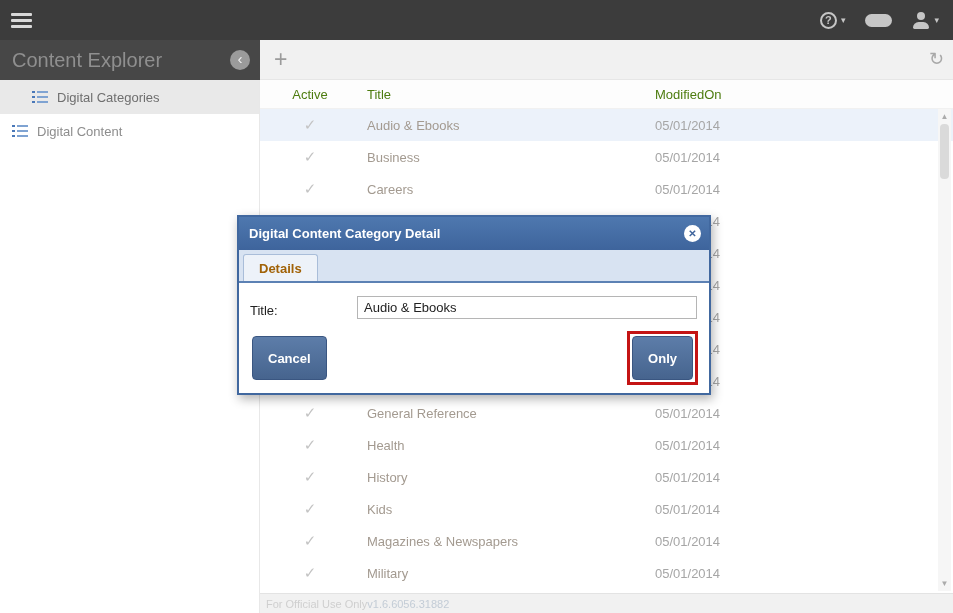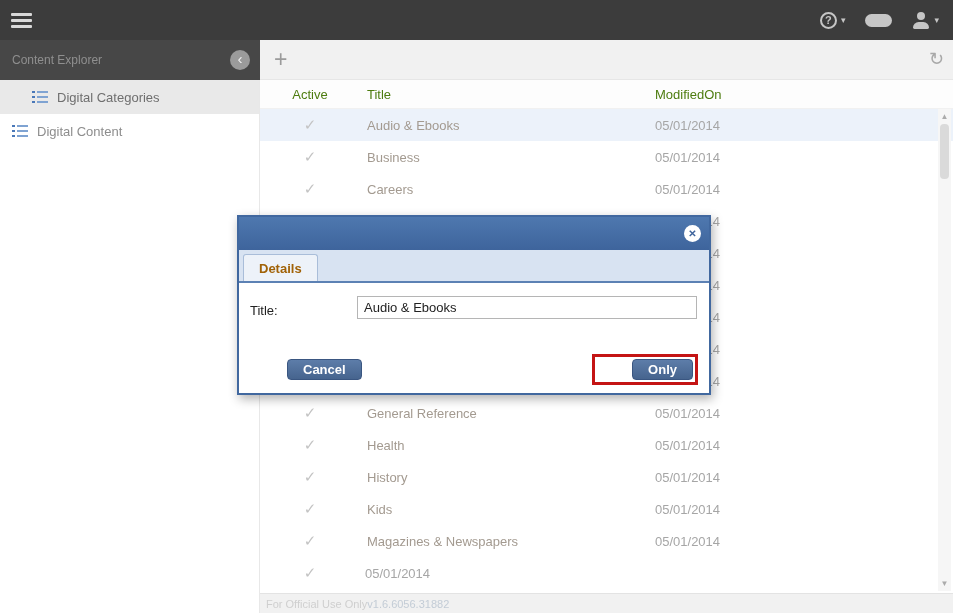--- a/index.html
+++ b/index.html
@@ -14,21 +14,21 @@
   .icon-group { display:flex; align-items:center; gap:4px; cursor:pointer; }
   .qcircle { width:17px; height:17px; border:2px solid #c6c6c6; border-radius:50%; font-size:11px; font-weight:bold; color:#c6c6c6; text-align:center; line-height:13px; }
   .caret { font-size:9px; color:#c6c6c6; }
   .cloud-shape { width:27px; height:13px; background:#c6c6c6; border-radius:7px; }
   .person { position:relative; width:18px; height:17px; }
   .person::before { content:""; position:absolute; top:0; left:5px; width:8px; height:8px; border-radius:50%; background:#c6c6c6; }
   .person::after { content:""; position:absolute; bottom:0; left:1px; width:16px; height:7px; border-radius:8px 8px 2px 2px; background:#c6c6c6; }
 
   
   .sidebar-header { position:absolute; top:40px; left:0; width:260px; height:40px; background:#474747; z-index:4; }
-  .sidebar-title { line-height:40px; padding-left:12px; color:#8f8f8f; font-size:12px; }
+  .sidebar-title { line-height:40px; padding-left:12px; color:#8f8f8f; font-size:20px; }
   .collapse-btn { position:absolute; right:10px; top:10px; width:20px; height:20px; border-radius:50%; background:#9b9b9b; color:#f2f2f2; text-align:center; line-height:18px; font-size:15px; cursor:pointer; }
   .toolbar { position:absolute; top:40px; left:260px; right:0; height:40px; background:#f1f1f1; border-bottom:1px solid #e6e6e6; z-index:4; }
   .add-btn { position:absolute; left:14px; top:6px; font-size:23px; color:#9b9b9b; cursor:pointer; }
   .refresh-btn { position:absolute; right:9px; top:8px; font-size:18px; color:#a8a8a8; cursor:pointer; }
 
   
   .sidebar { position:absolute; top:80px; left:0; width:260px; bottom:0; background:#fff; border-right:1px solid #e8e8e8; z-index:3; }
   .side-item { height:34px; display:flex; align-items:center; padding-left:12px; gap:9px; font-size:13px; color:#8d8d8d; cursor:pointer; }
   .side-item.selected { background:#e9e9e9; color:#6f6f6f;padding-left:32px; }
   .list-icon { width:16px; height:12px; display:flex; flex-direction:column; justify-content:space-between; }
@@ -58,21 +58,21 @@
 
   
   .modal { position:absolute; left:237px; top:215px; width:474px; height:180px; background:#fff; border:2px solid #41689f; box-shadow:2px 4px 10px rgba(0,0,0,0.3); z-index:20; }
   .modal-titlebar { height:33px; background:linear-gradient(#4e78af, #3e649c); color:#fff; font-weight:bold; font-size:13px; line-height:33px; padding-left:10px; position:relative; }
   .modal-close { position:absolute; right:8px; top:8px; width:17px; height:17px; border-radius:50%; background:#fff; color:#3e649c; font-size:10px; font-weight:bold; text-align:center; line-height:17px; cursor:pointer; }
   .tabstrip { height:33px; background:#d8e3f2; border-bottom:2px solid #5c81b4; position:relative; }
   .tab { position:absolute; left:4px; top:4px; height:27px; line-height:27px; padding:0 15px; background:#edf2f9; border:1px solid #a9bdd9; border-bottom:none; border-radius:3px 3px 0 0; font-size:13px; font-weight:bold; color:#a16207; cursor:pointer; }
   .modal-body { position:relative; height:108px; background:#fff; }
   .field-label { position:absolute; left:11px; top:20px; font-size:13px; color:#222; }
   .field-input { position:absolute; left:118px; top:13px; width:340px; height:23px; border:1px solid #b5b5b5; font-size:13px; padding:0 6px; font-family:inherit; color:#222; }
-  .btn { height:21px; background:linear-gradient(#5d7da9, #46648e); border:1px solid #3a5681; border-radius:4px; color:#fff; font-weight:bold; font-size:13px; padding:0 15px; cursor:pointer; font-family:inherit;margin-left:35px; }
+  .btn { height:44px; background:linear-gradient(#5d7da9, #46648e); border:1px solid #3a5681; border-radius:4px; color:#fff; font-weight:bold; font-size:13px; padding:0 15px; cursor:pointer; font-family:inherit; }
   .btn-cancel { position:absolute; left:13px; bottom:11px; }
   .save-wrap { position:absolute; right:11px; bottom:6px; border:3px solid #c41414; padding:2px; }
 </style>
 </head>
 <body>
 
 <div class="topbar">
   <div class="hamburger">
     <span></span>
       <span></span>
@@ -193,38 +193,40 @@
     <div class="col-title">Kids</div>
     <div class="col-modified">05/01/2014</div>
   </div>
       <div class="trow">
     <div class="col-active"><span class="check">✓</span></div>
     <div class="col-title">Magazines &amp; Newspapers</div>
     <div class="col-modified">05/01/2014</div>
   </div>
       <div class="trow">
     <div class="col-active"><span class="check">✓</span></div>
+    <div class="col-title">Military</div>
     <div class="col-modified">05/01/2014</div>
   </div>
     </div>
 </div>
 
 <div class="scrollbar">
   <div class="scroll-up">▲</div>
   <div class="scroll-thumb"></div>
   <div class="scroll-down">▼</div>
 </div>
 
 <div class="statusbar">
   <span>For Official Use Only</span>
   <span class="version">v1.6.6056.31882</span>
 </div>
 
 <div class="modal">
   <div class="modal-titlebar">
+    <span>Digital Content Category Detail</span>
     <span class="modal-close">✕</span>
   </div>
   <div class="tabstrip">
     <span class="tab">Details</span>
   </div>
   <div class="modal-body">
     <label class="field-label">Title:</label>
     <input class="field-input" type="text" value="Audio &amp; Ebooks" style="">
     <button class="btn btn-cancel">Cancel</button>
     <span class="save-wrap">

